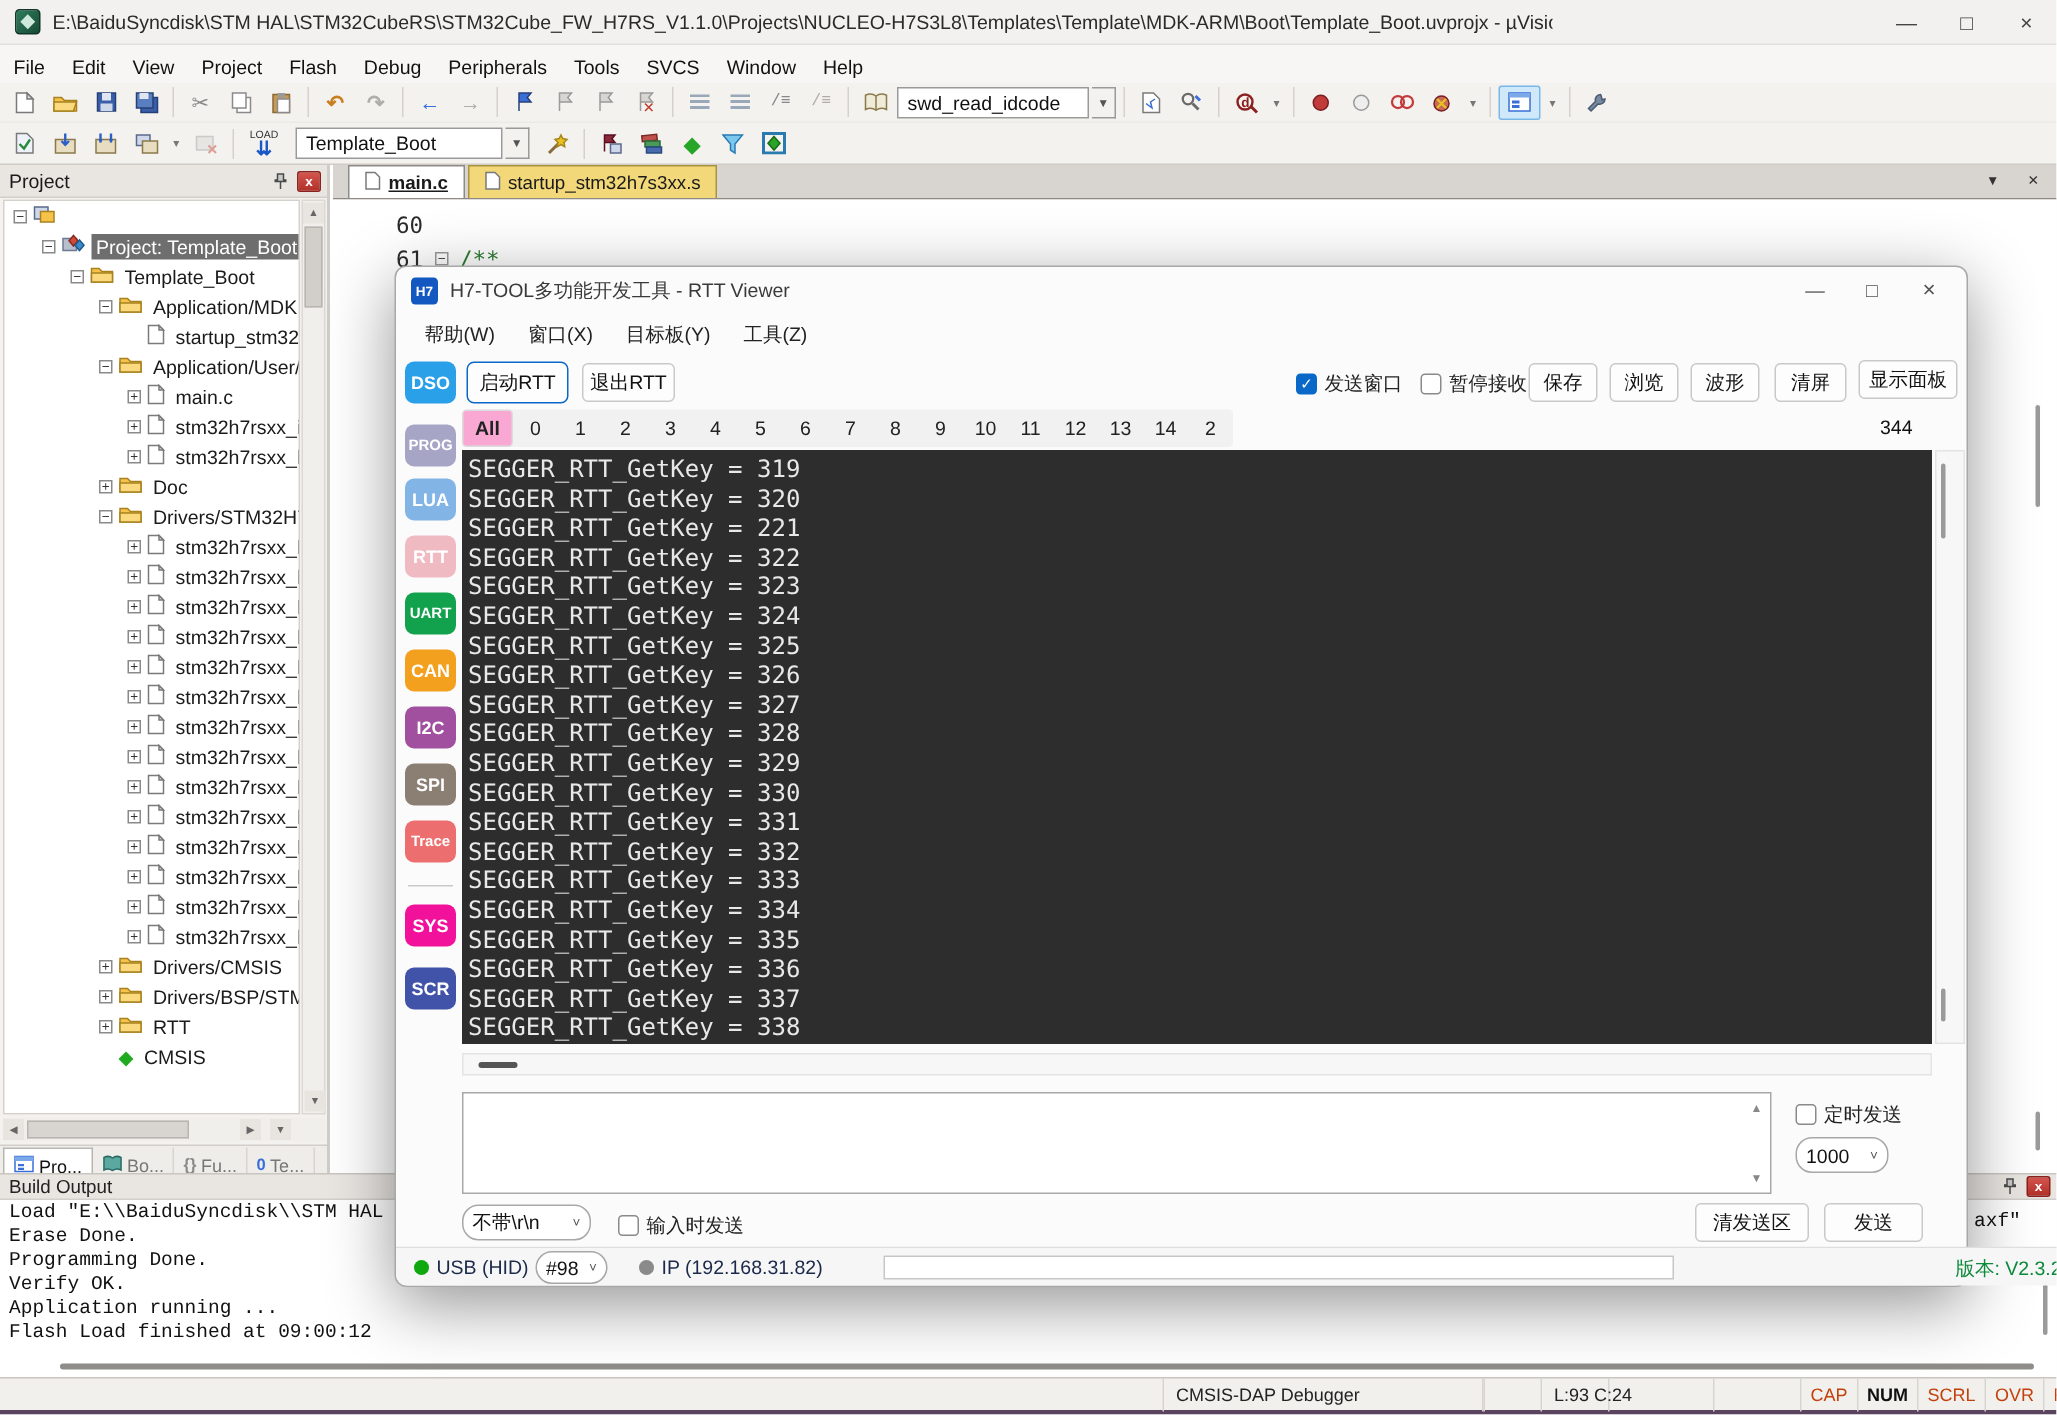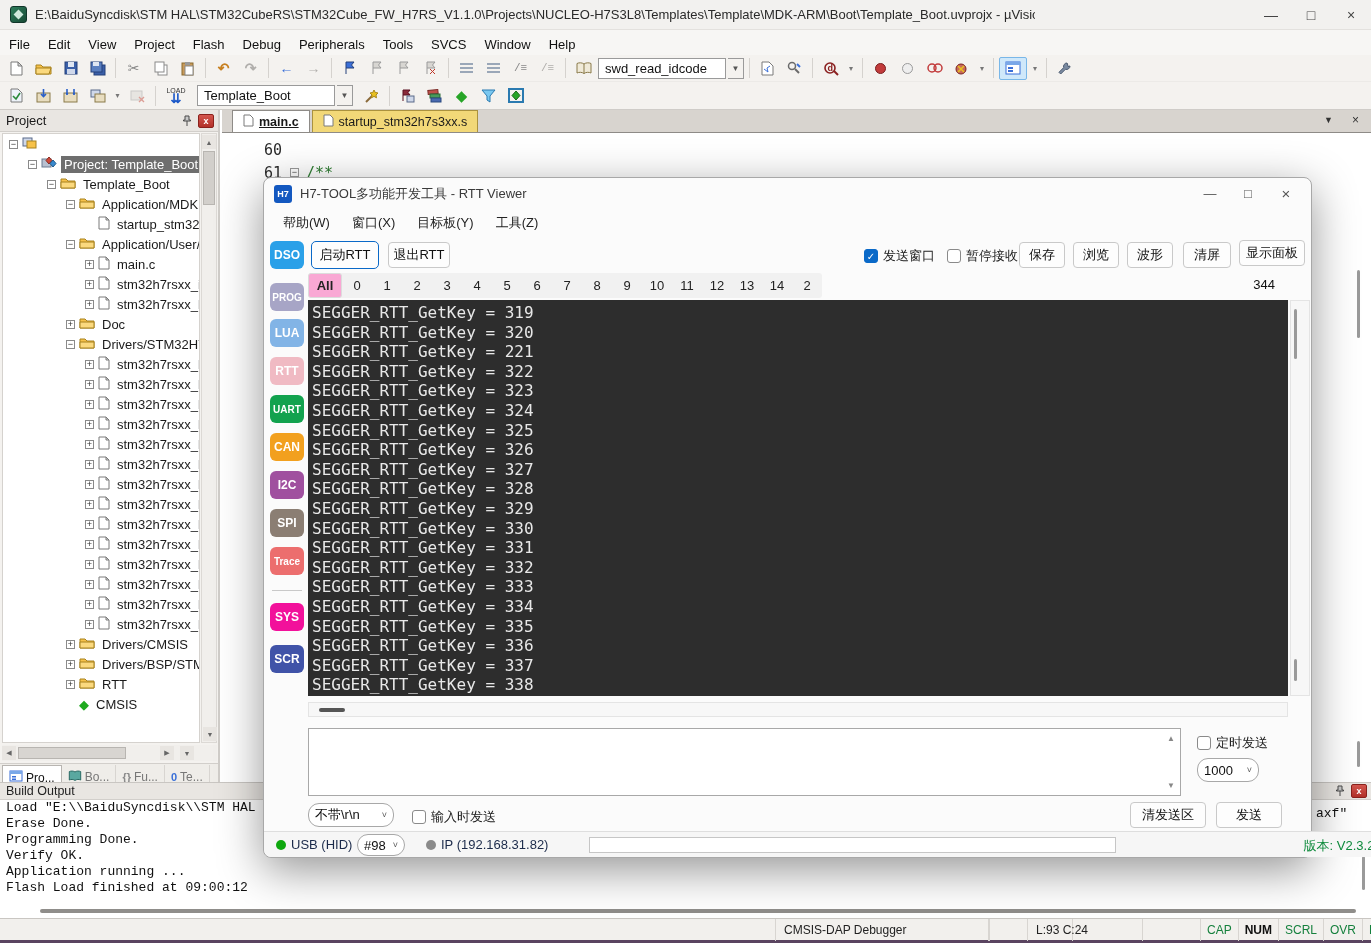--- a/index.html
+++ b/index.html
@@ -62,21 +62,21 @@
   #bo-header{left:0;top:782px;width:1371px;height:18px;background:#e9e6e2;border-top:1px solid #c9c6c2;border-bottom:1px solid #d2cfcb;display:flex;align-items:center;padding:0 4px 0 6px;font-size:12.5px}
   #bo-header .t{flex:1;color:#222}
   #bo-body{left:0;top:800px;width:1371px;height:108px;background:#fff;overflow:hidden}
   .bline{font-family:"Liberation Mono","DejaVu Sans Mono",monospace;font-size:13px;line-height:16px;color:#111;padding-left:6px;white-space:pre}
   #bo-tail{left:1316px;top:806px;font-family:"Liberation Mono","DejaVu Sans Mono",monospace;font-size:13px;color:#111}
   #bottom-grip{left:40px;top:909px;width:1316px;height:4px;background:#8f8d8a;border-radius:2px}
 
   
   #uv-statusbar{left:0;top:918px;width:1371px;height:25px;background:#f2f0ed;border-top:1px solid #c9c6c2;border-bottom:3px solid #5a4460;font-size:12px;color:#222}
   .sb-cell{position:absolute;top:0;height:22px;display:flex;align-items:center;border-left:1px solid #d8d5d1;border-right:1px solid #d8d5d1;padding:0 8px}
-  .sb-flag{height:22px;display:flex;align-items:center;justify-content:center;border-right:1px solid #d8d5d1;color:#15803d;padding:0 6px}
+  .sb-flag{height:22px;display:flex;align-items:center;justify-content:center;border-right:1px solid #d8d5d1;color:#c2410c;padding:0 6px}
   .sb-flag.active{color:#111;font-weight:bold}
 
   
   .ficon{display:inline-block}
 
   
   #rtt-win{left:263px;top:177px;width:1049px;height:681px;background:#fbfbfb;border:1px solid #a8a8a8;border-radius:8px;box-shadow:0 12px 45px rgba(0,0,0,.42);font-size:13px}
   #rtt-titlebar{left:0;top:0;width:100%;height:32px;display:flex;align-items:center;padding-left:10px;gap:8px}
   .h7icon{width:18px;height:18px;border-radius:3px;background:#1358c0;color:#fff;font-size:9px;font-weight:bold;display:flex;align-items:center;justify-content:center}
   #rtt-title-text{color:#3a3a3a}

